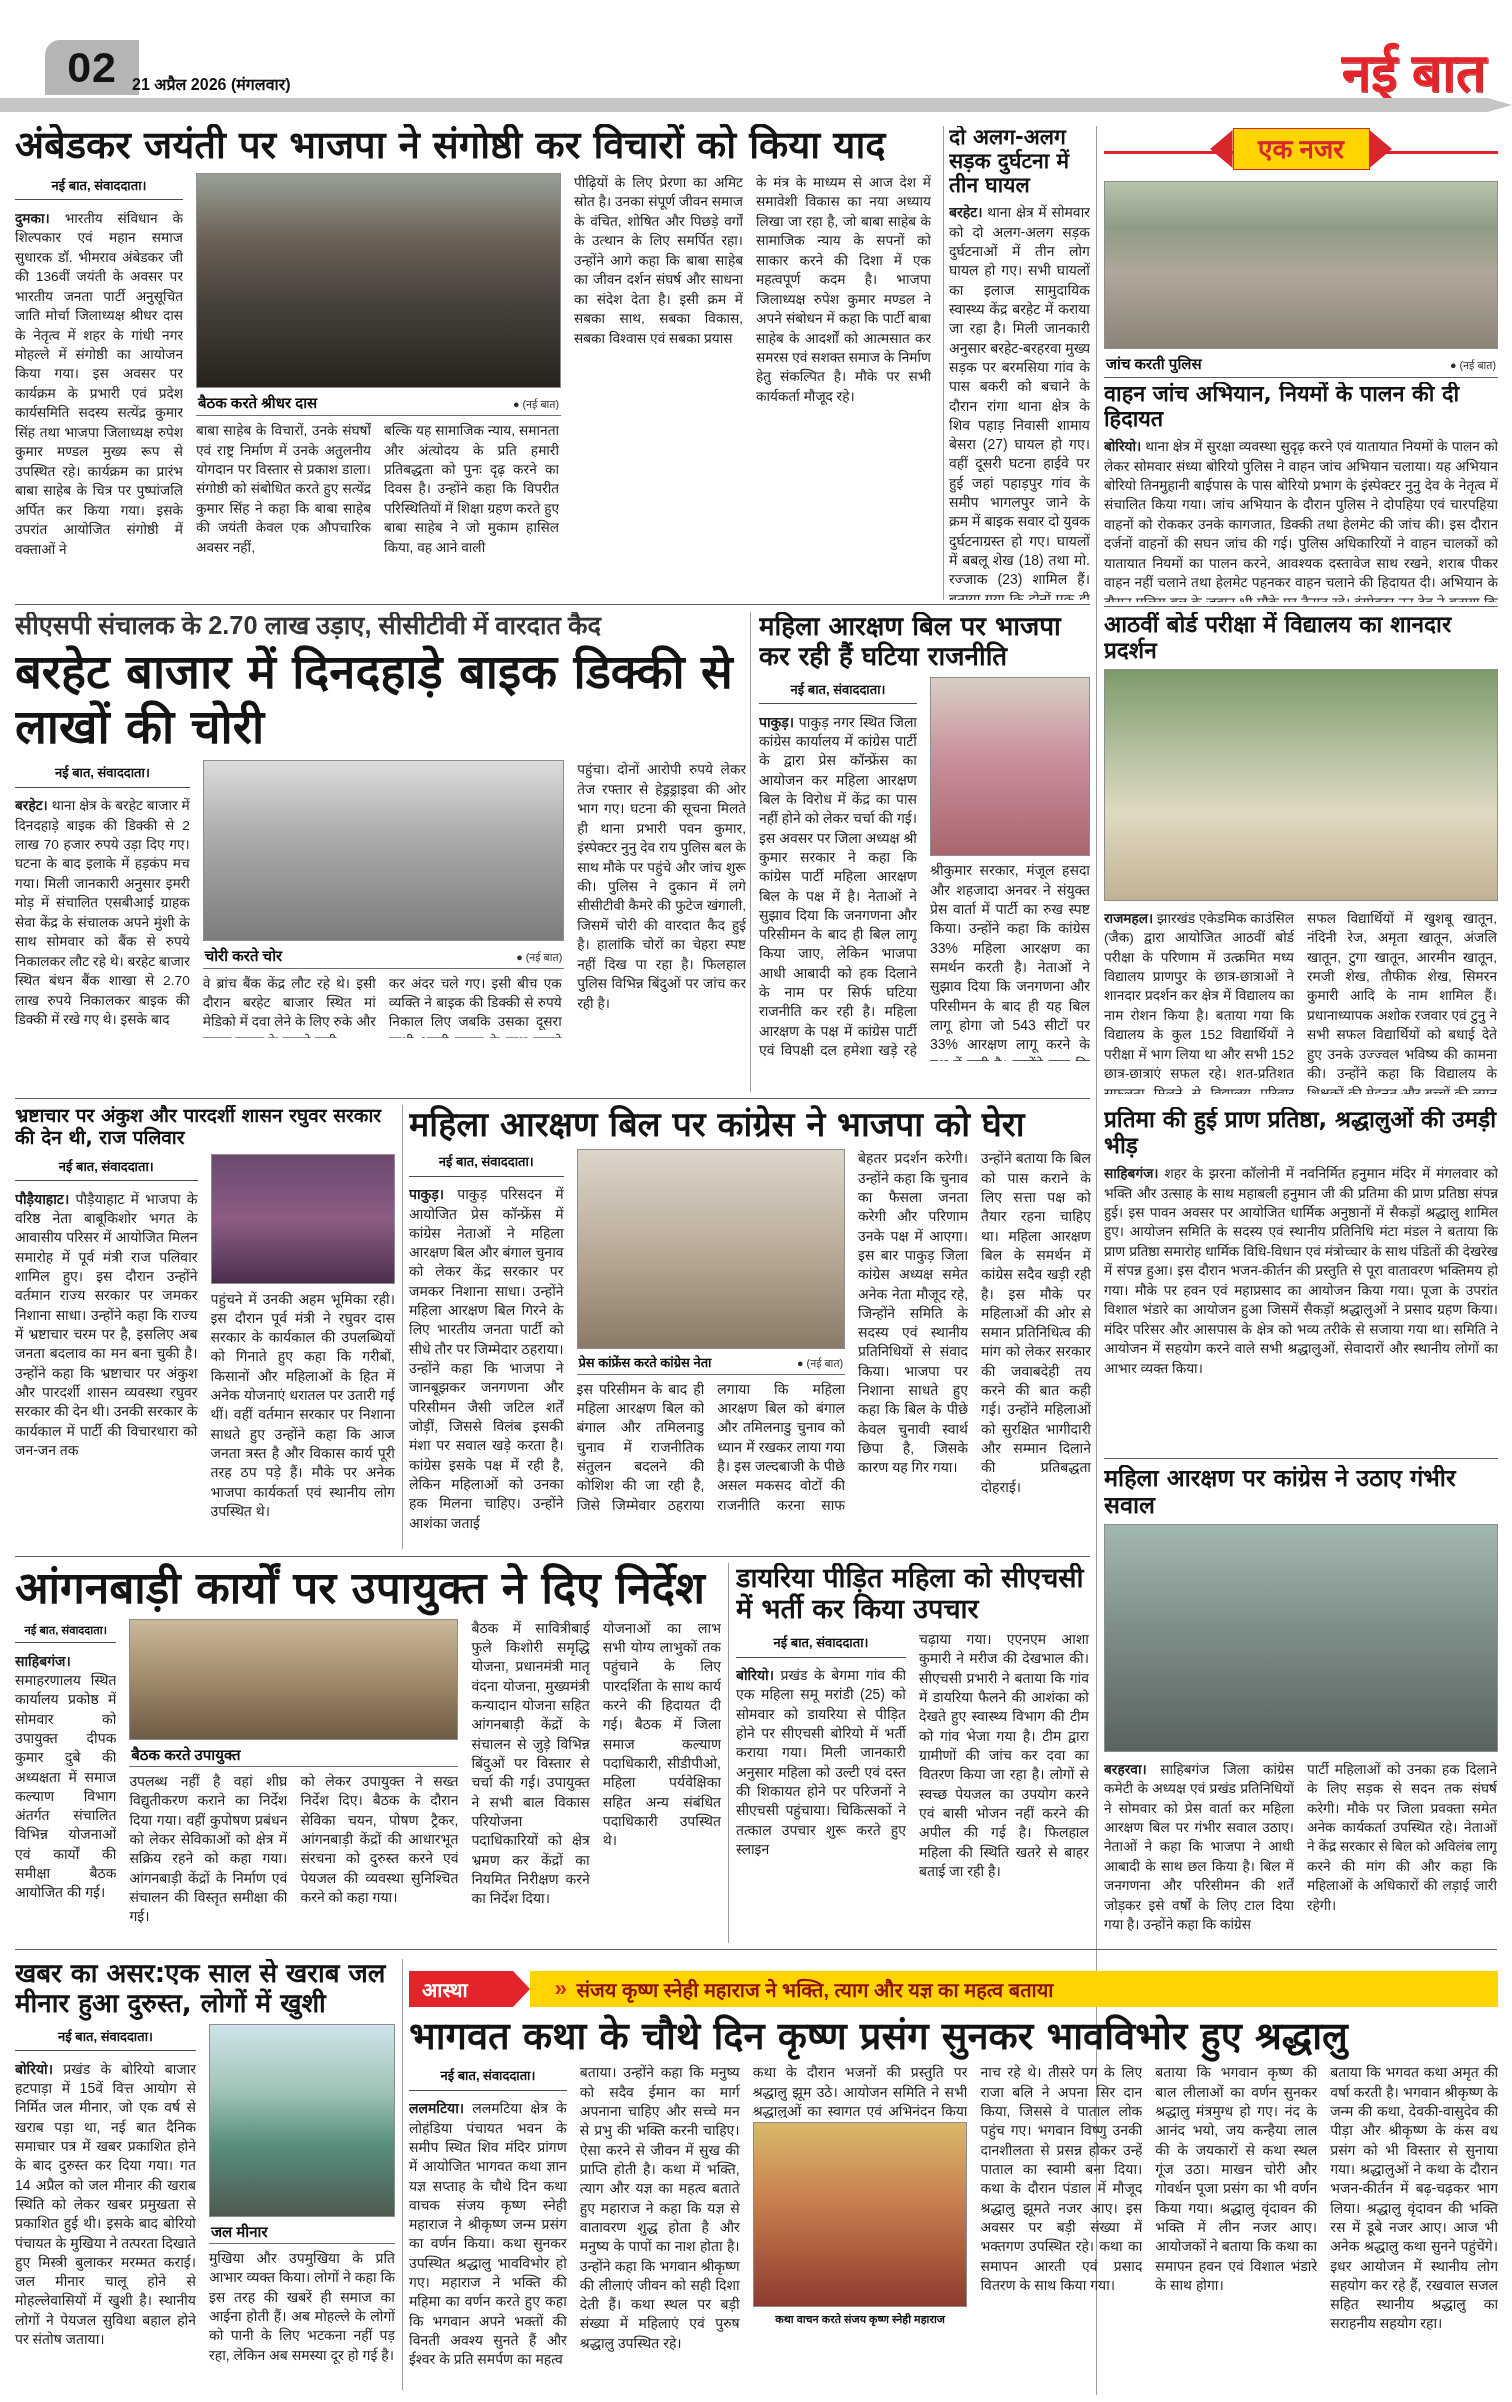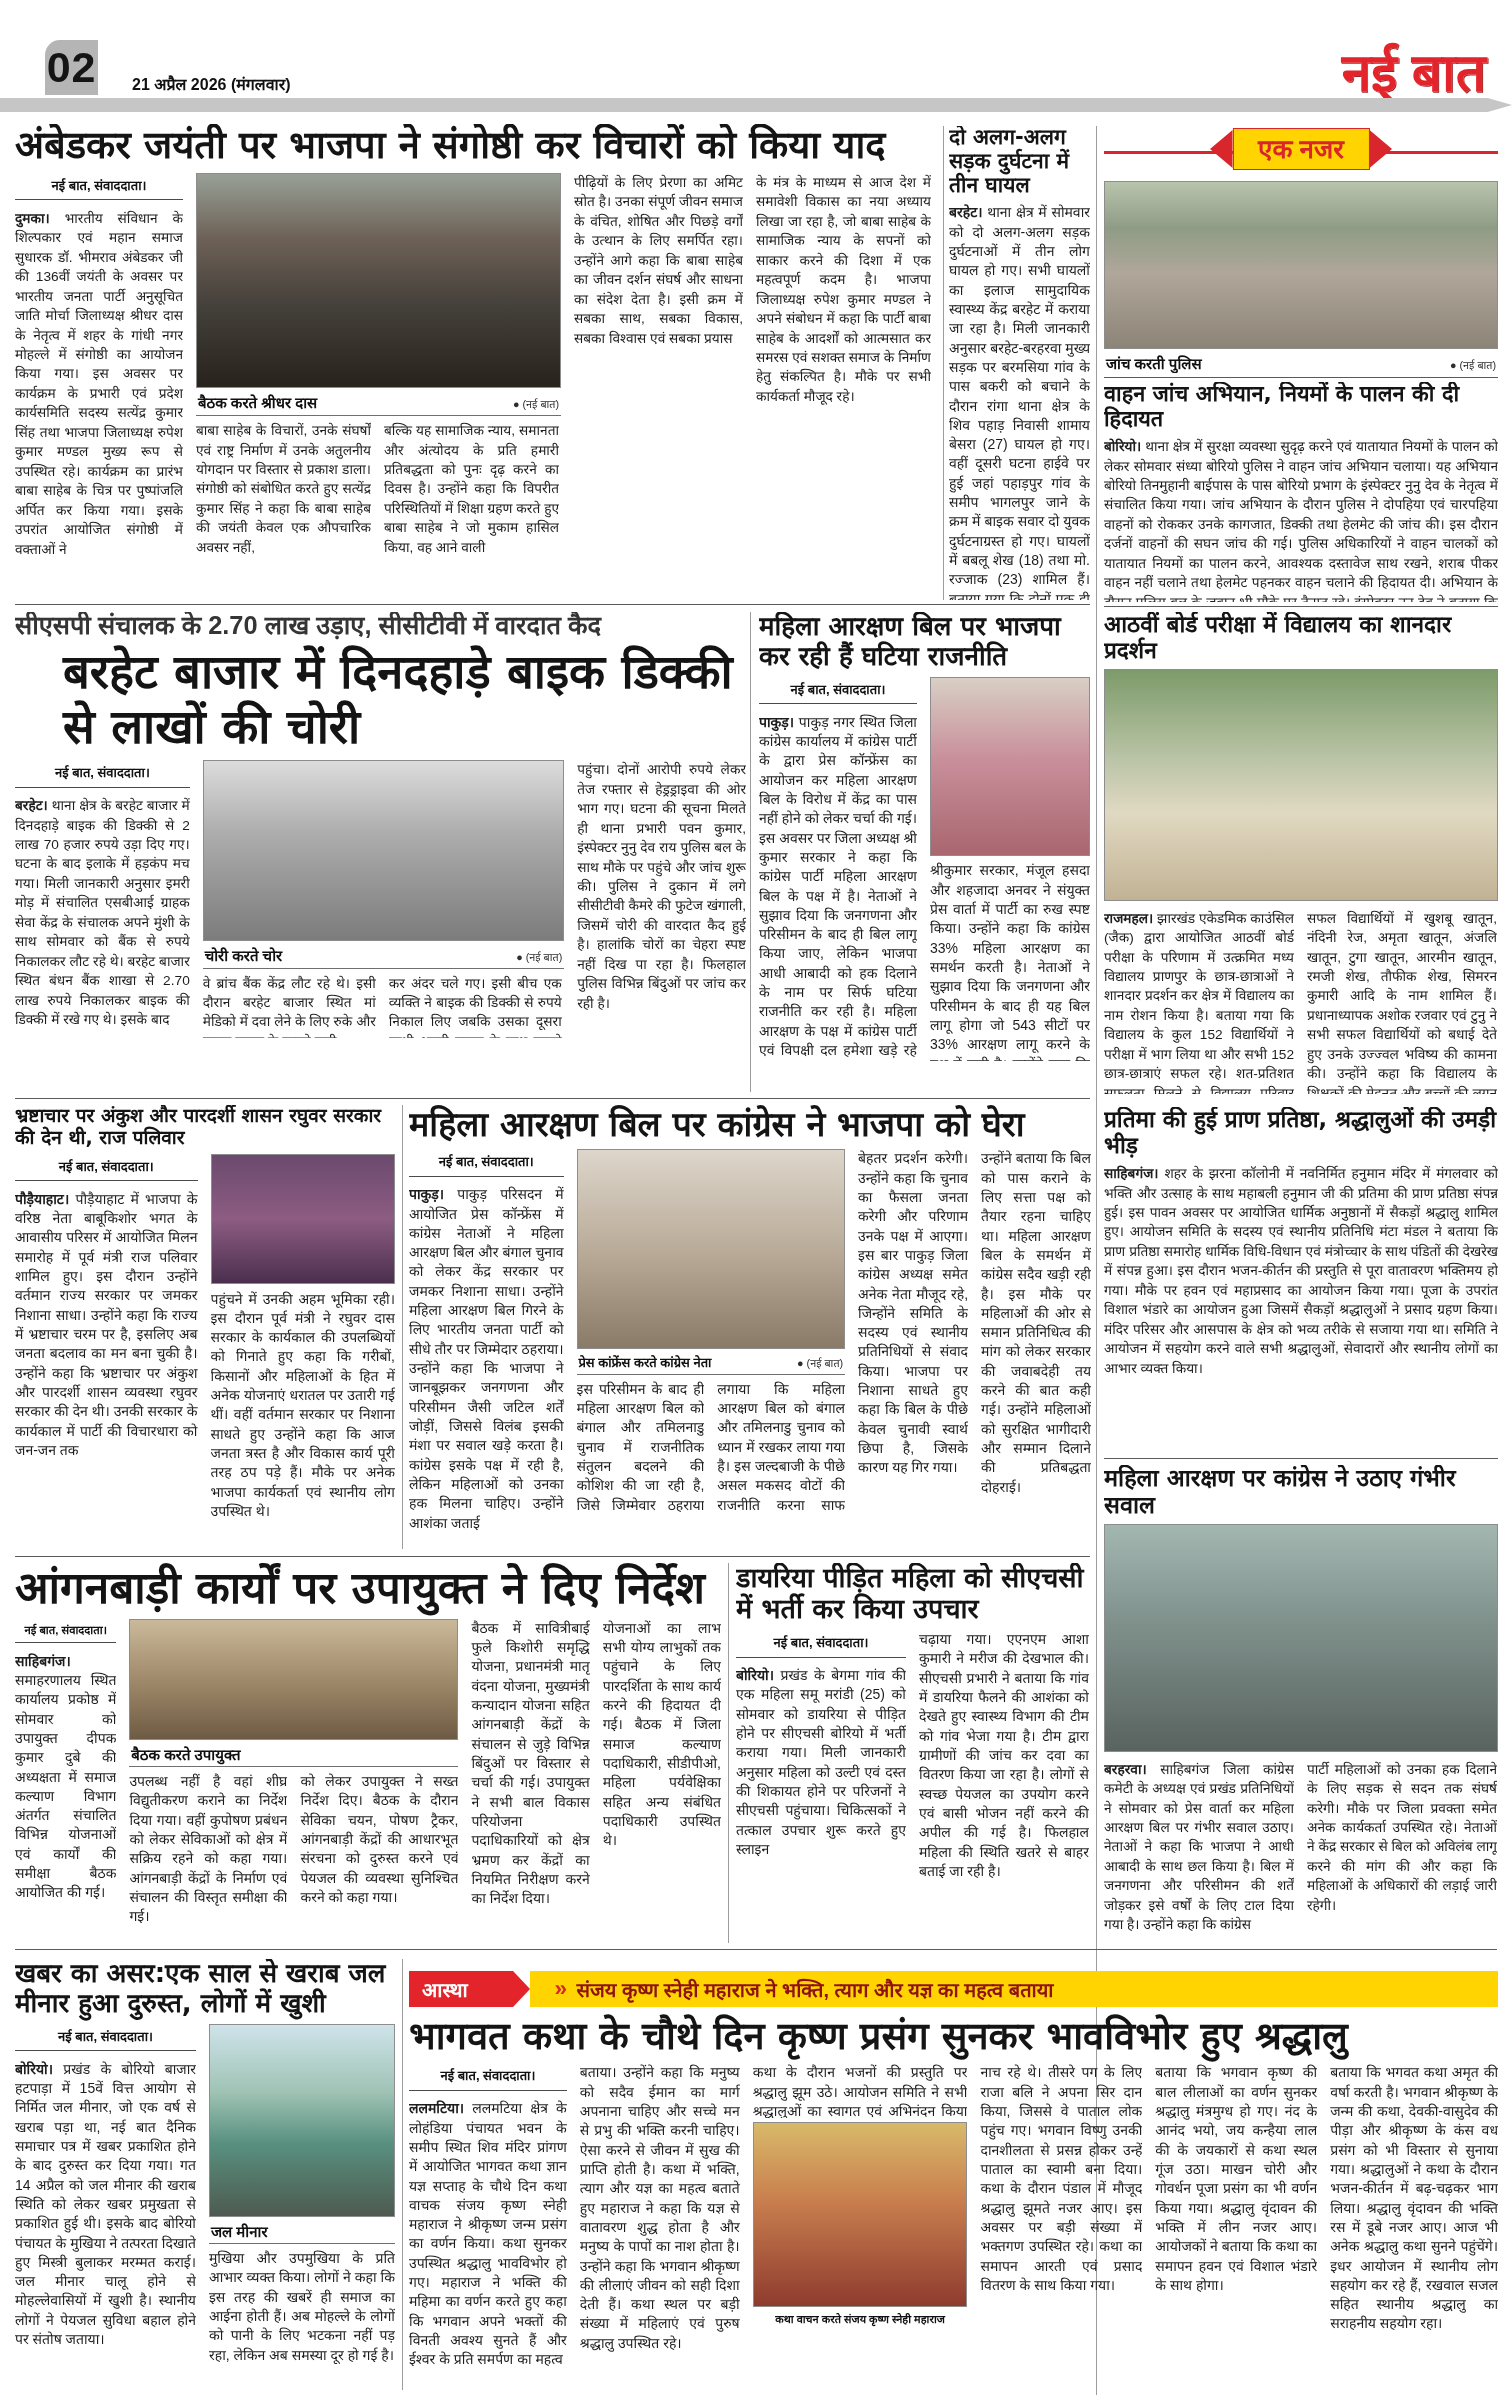--- a/index.html
+++ b/index.html
@@ -1,19 +1,19 @@
 <!DOCTYPE html>
 <html style="font-size:15px"><head>
 <meta charset="utf-8">
 <style>
   html,body{margin:0;padding:0;background:#e8e8e8;}
   .page{position:relative;width:1512px;height:2402px;background:#ffffff;overflow:hidden;
         font-family:"Liberation Sans","DejaVu Sans",sans-serif;}
   
-  .pgnum{position:absolute;left:45px;top:40px;width:53px;height:55px;background:#b5b5b5;
+  .pgnum{position:absolute;left:45px;top:40px;width:94px;height:55px;background:#b5b5b5;
          border-radius:15px 0 0 0;display:flex;align-items:center;justify-content:center;}
   .pgnum span{font-size:43px;font-weight:800;color:#141414;letter-spacing:0.9px;}
   .hdr-date{position:absolute;left:132px;top:73px;font-size:16px;font-weight:600;color:#111;}
   .hdr-section{position:absolute;left:568px;top:45px;width:377px;text-align:center;
                font-size:38px;font-weight:800;color:#e3242b;}
   .masthead{position:absolute;right:26px;top:34px;font-size:53px;font-weight:800;color:#e3242b;
             text-shadow:0 0 0.9px #fff,0.9px 0.9px 0 #9b0f14;}
   .graybar{position:absolute;left:0;top:98px;width:1512px;height:14px;background:#c6c6c6;
            clip-path:polygon(0 0,98.4% 0,100% 50%,98.4% 100%,0 100%);}
   
@@ -121,21 +121,21 @@
 
   <div class="hline" style="left:1104px;top:377px;width:394px;"></div>
   <div class="art" style="left:1104px;top:382px;width:394px;height:220px;">
     <h2 class="hl" style="font-size:21.7px;">वाहन जांच अभियान, नियमों के पालन की दी हिदायत</h2>
     <p class="body"><b class="dl">बोरियो।</b> <span>थाना क्षेत्र में सुरक्षा व्यवस्था सुदृढ़ करने एवं यातायात नियमों के पालन को लेकर सोमवार संध्या बोरियो पुलिस ने वाहन जांच अभियान चलाया। यह अभियान बोरियो तिनमुहानी बाईपास के पास बोरियो प्रभाग के इंस्पेक्टर नुनु देव के नेतृत्व में संचालित किया गया। जांच अभियान के दौरान पुलिस ने दोपहिया एवं चारपहिया वाहनों को रोककर उनके कागजात, डिक्की तथा हेलमेट की जांच की। इस दौरान दर्जनों वाहनों की सघन जांच की गई। पुलिस अधिकारियों ने वाहन चालकों को यातायात नियमों का पालन करने, आवश्यक दस्तावेज साथ रखने, शराब पीकर वाहन नहीं चलाने तथा हेलमेट पहनकर वाहन चलाने की हिदायत दी। अभियान के दौरान पुलिस बल के जवान भी मौके पर तैनात रहे। इंस्पेक्टर नुनु देव ने बताया कि सड़क सुरक्षा और अपराध नियंत्रण को लेकर आगे भी इस तरह का जांच अभियान लगातार जारी रहेगा।</span></p>
   </div>
 
   <div class="hline" style="left:15px;top:604px;width:1075px;"></div>
   <div class="art" style="left:15px;top:612px;width:731px;height:480px;">
     <div class="kicker" style="font-size:25.4px;">सीएसपी संचालक के 2.70 लाख उड़ाए, सीसीटीवी में वारदात कैद</div>
-    <h1 class="hl" style="font-size:47px;line-height:1.18;margin-left:48px;">बरहेट बाजार में दिनदहाड़े बाइक डिक्की से लाखों की चोरी</h1>
+    <h1 class="hl" style="font-size:47px;line-height:1.18;">बरहेट बाजार में दिनदहाड़े बाइक डिक्की से लाखों की चोरी</h1>
     <div class="cols" style="height:282px;margin-top:3.8px;">
       <div class="col" style="width:175px;">
         <div class="byline">नई बात, संवाददाता।</div>
         <p class="body"><b class="dl">बरहेट।</b> <span>थाना क्षेत्र के बरहेट बाजार में दिनदहाड़े बाइक की डिक्की से 2 लाख 70 हजार रुपये उड़ा दिए गए। घटना के बाद इलाके में हड़कंप मच गया। मिली जानकारी अनुसार इमरी मोड़ में संचालित एसबीआई ग्राहक सेवा केंद्र के संचालक अपने मुंशी के साथ सोमवार को बैंक से रुपये निकालकर लौट रहे थे। बरहेट बाजार स्थित बंधन बैंक शाखा से 2.70 लाख रुपये निकालकर बाइक की डिक्की में रखे गए थे। इसके बाद</span></p>
       </div>
       <div class="col" style="width:362px;">
         <div class="photo ph-cctv" style="height:181px;"></div>
         <div class="caprow rule-b">
           <span class="cap">चोरी करते चोर</span>
           <span class="credit"><span>●</span> <span>(नई बात)</span></span>

